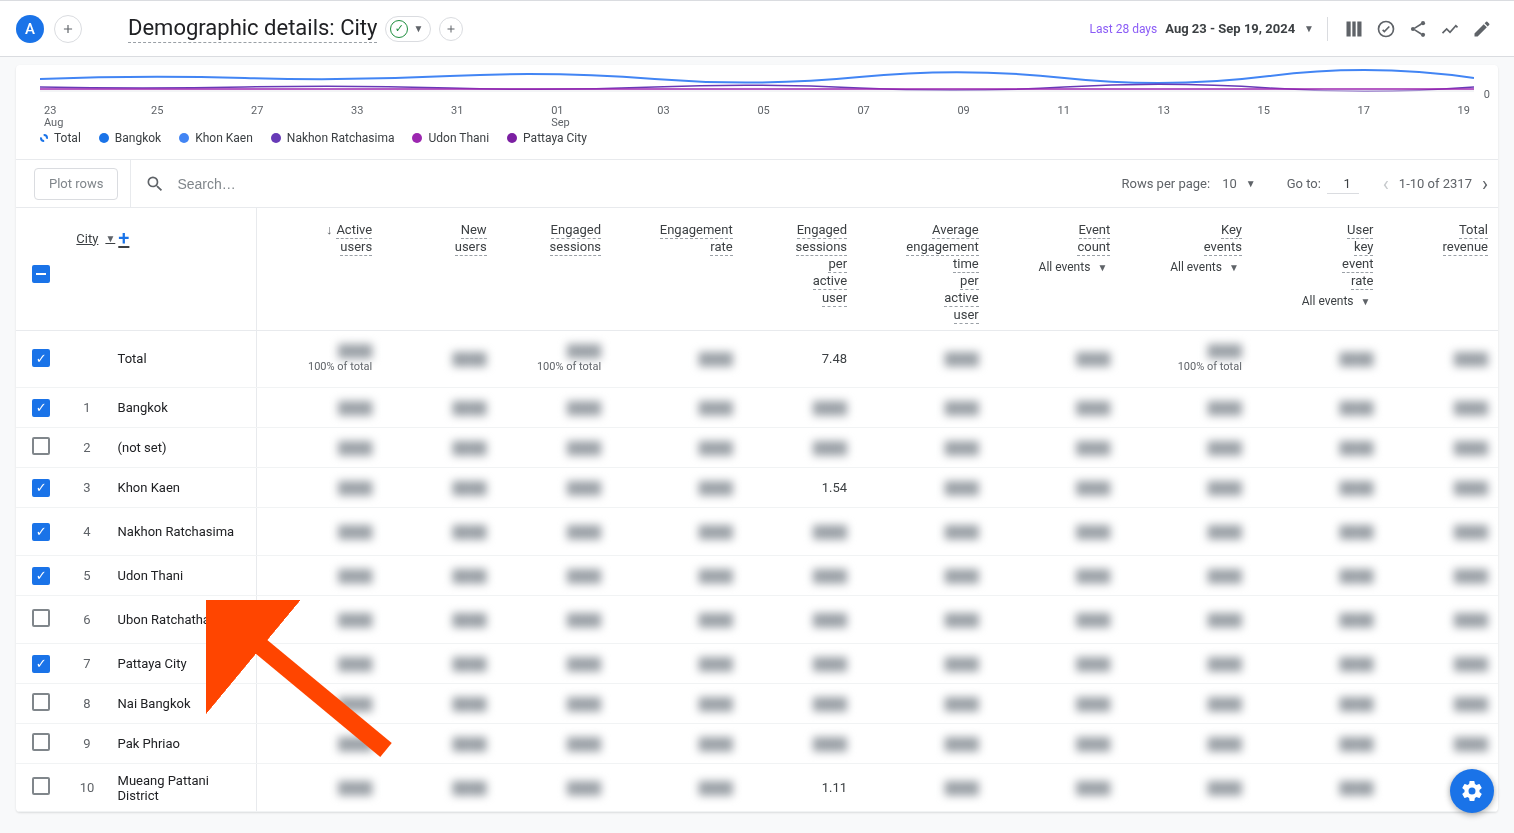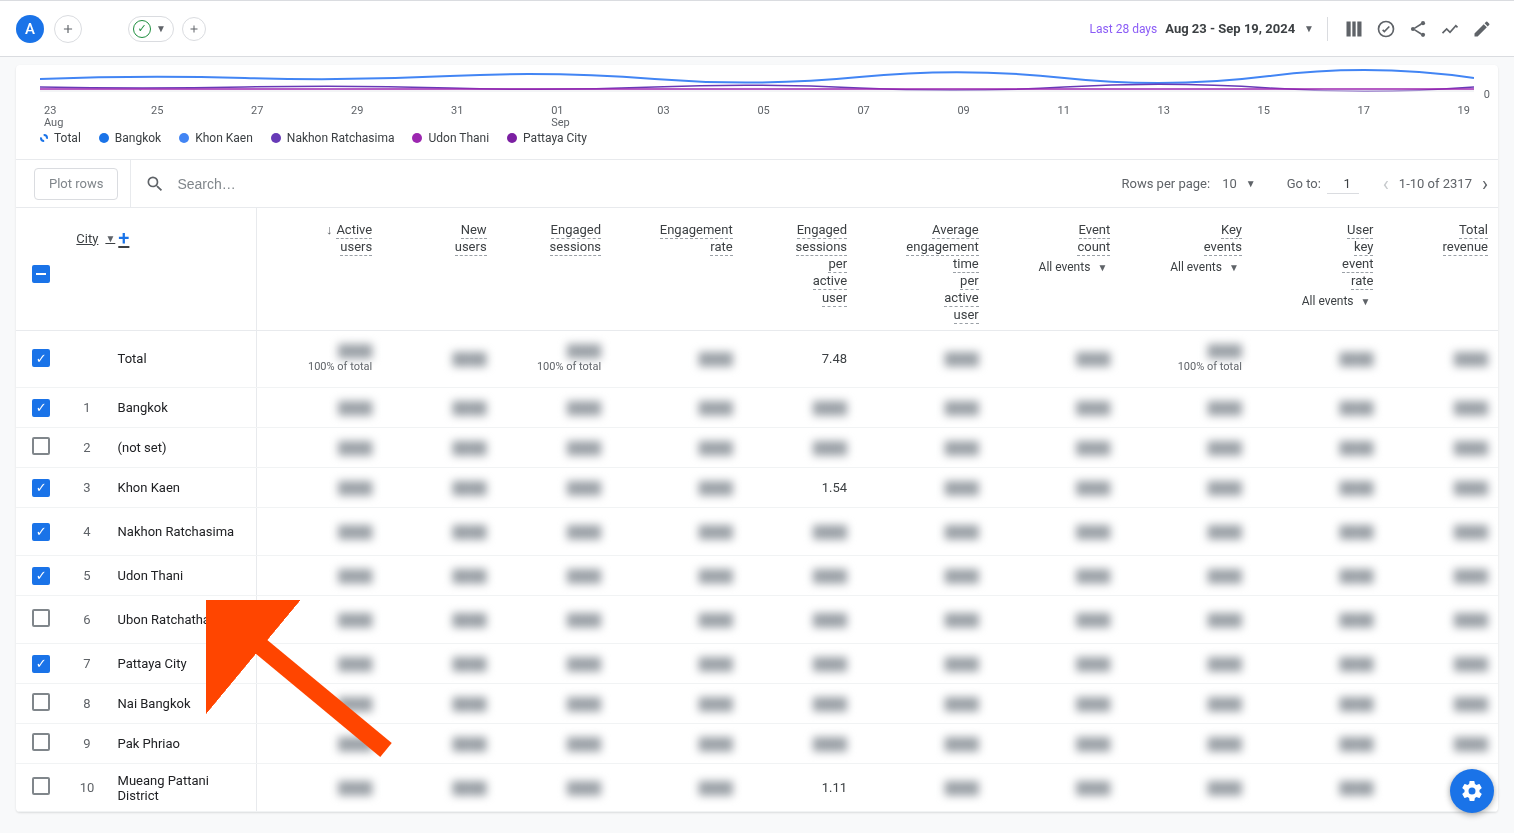--- a/index.html
+++ b/index.html
@@ -96,20 +96,21 @@
 <div class="page">
 
   <div class="topbar">
     <div class="avatar-a">A</div>
     <div class="circ-btn">
       <svg viewBox="0 0 24 24" width="14" height="14">
           <path fill="#5f6368" d="M19 13h-6v6h-2v-6H5v-2h6V5h2v6h6v2z"></path>
         </svg>
     </div>
     <div style="width:30px"></div>
+    <span class="page-title">Demographic details: City</span>
     <span class="status-pill">
       <span class="check-ic">✓</span>
       <span class="caret">▼</span>
     </span>
     <div class="circ-btn sm">
       <svg viewBox="0 0 24 24" width="12" height="12">
           <path fill="#5f6368" d="M19 13h-6v6h-2v-6H5v-2h6V5h2v6h6v2z"></path>
         </svg>
     </div>
     <div class="spacer"></div>
@@ -157,21 +158,21 @@
         <path d="M0 14 Q100 10 200 13 T400 11 T600 14 T800 12 T1000 13 T1200 11 T1400 13" stroke="#4285f4" stroke-width="2" fill="none"></path>
         <path d="M0 22 Q100 24 200 22 T400 23 T600 22 T800 23 T1000 22 T1200 23 T1400 22" stroke="#673ab7" stroke-width="1.5" fill="none"></path>
         <path d="M0 24 L1400 24" stroke="#9c27b0" stroke-width="1.5" fill="none"></path>
         <line x1="0" y1="26" x2="1400" y2="26" stroke="#e8eaed"></line>
       </svg>
       <div class="y-zero">0</div>
       <div class="x-ticks" id="xticks">
           <div class="x-tick">23<br>Aug</div>
           <div class="x-tick">25</div>
           <div class="x-tick">27</div>
-          <div class="x-tick">29</div>
+          <div class="x-tick">33</div>
           <div class="x-tick">31</div>
           <div class="x-tick">01<br>Sep</div>
           <div class="x-tick">03</div>
           <div class="x-tick">05</div>
           <div class="x-tick">07</div>
           <div class="x-tick">09</div>
           <div class="x-tick">11</div>
           <div class="x-tick">13</div>
           <div class="x-tick">15</div>
           <div class="x-tick">17</div>

